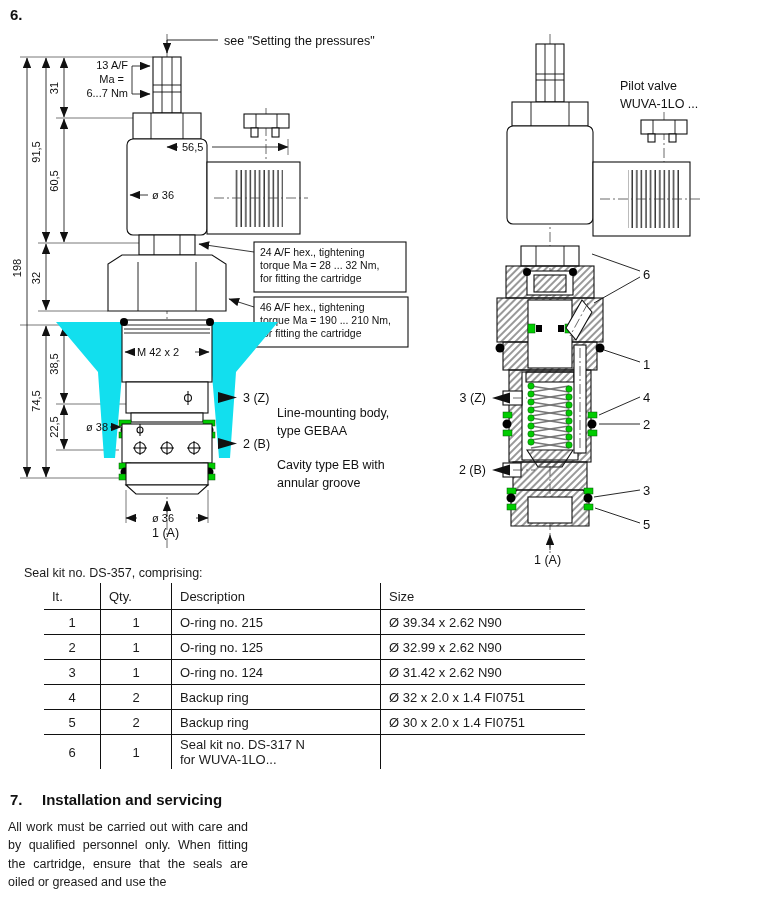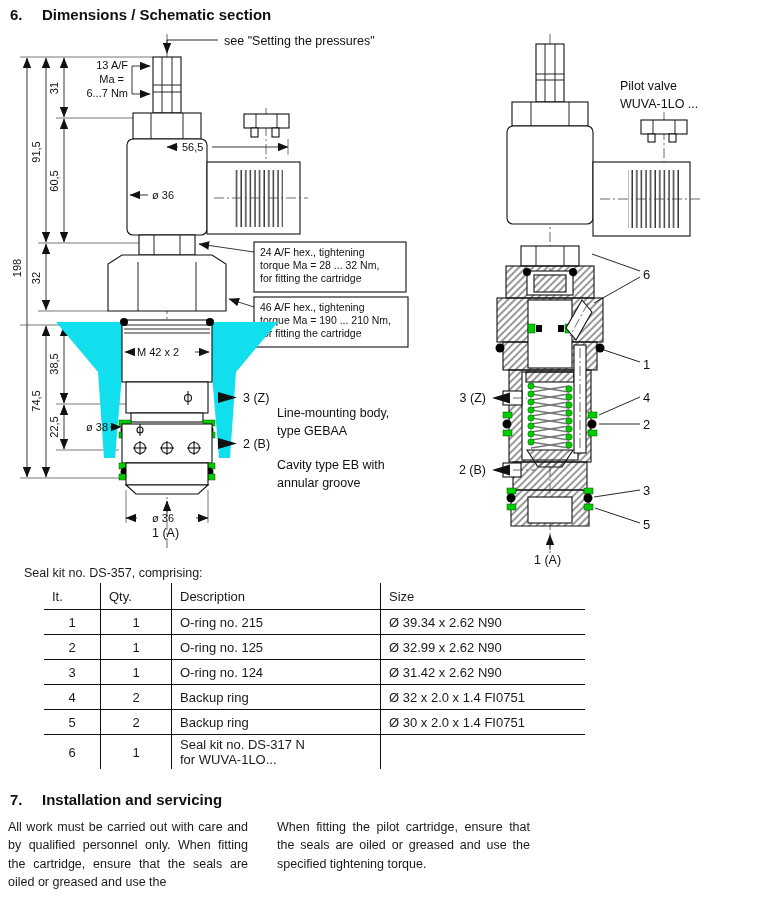--- a/index.html
+++ b/index.html
@@ -40,21 +40,20 @@
   .cols p{margin:0;font-size:12.5px;line-height:1.46;text-align:justify;}
   .c1{width:240px;flex:0 0 240px;}
   .c2{width:243px;flex:0 0 243px;}
   .c3{width:253px;flex:0 0 253px;}
 </style>
 </head>
 <body>
 
 <div class="h6">
   <span class="num">6.</span>
-  <span>Dimensions / Schematic section</span>
 </div>
 
 <svg width="776" height="575" viewBox="0 0 776 575">
   <defs>
     <pattern id="hatch" patternUnits="userSpaceOnUse" width="5" height="5" patternTransform="rotate(45)">
       <line x1="1" y1="0" x2="1" y2="5" stroke="#444" stroke-width="1.1"></line>
     </pattern>
     <pattern id="coil" patternUnits="userSpaceOnUse" width="4.6" height="10">
       <line x1="2" y1="0" x2="2" y2="10" stroke="#111" stroke-width="1.2"></line>
     </pattern>
@@ -466,14 +465,13 @@
   </tbody>
     </table>
 </div>
 
 <div class="h7">
   <span class="num">7.</span>
   <span>Installation and servicing</span>
 </div>
 <div class="cols">
   <p class="c1">All work must be carried out with care and by qualified personnel only. When fitting the cartridge, ensure that the seals are oiled or greased and use the</p>
-  <p class="c3">When fitting the pilot cartridge, ensure that the seals are oiled or greased and use the specified tightening torque.</p>
 </div>
 
 </body></html>

